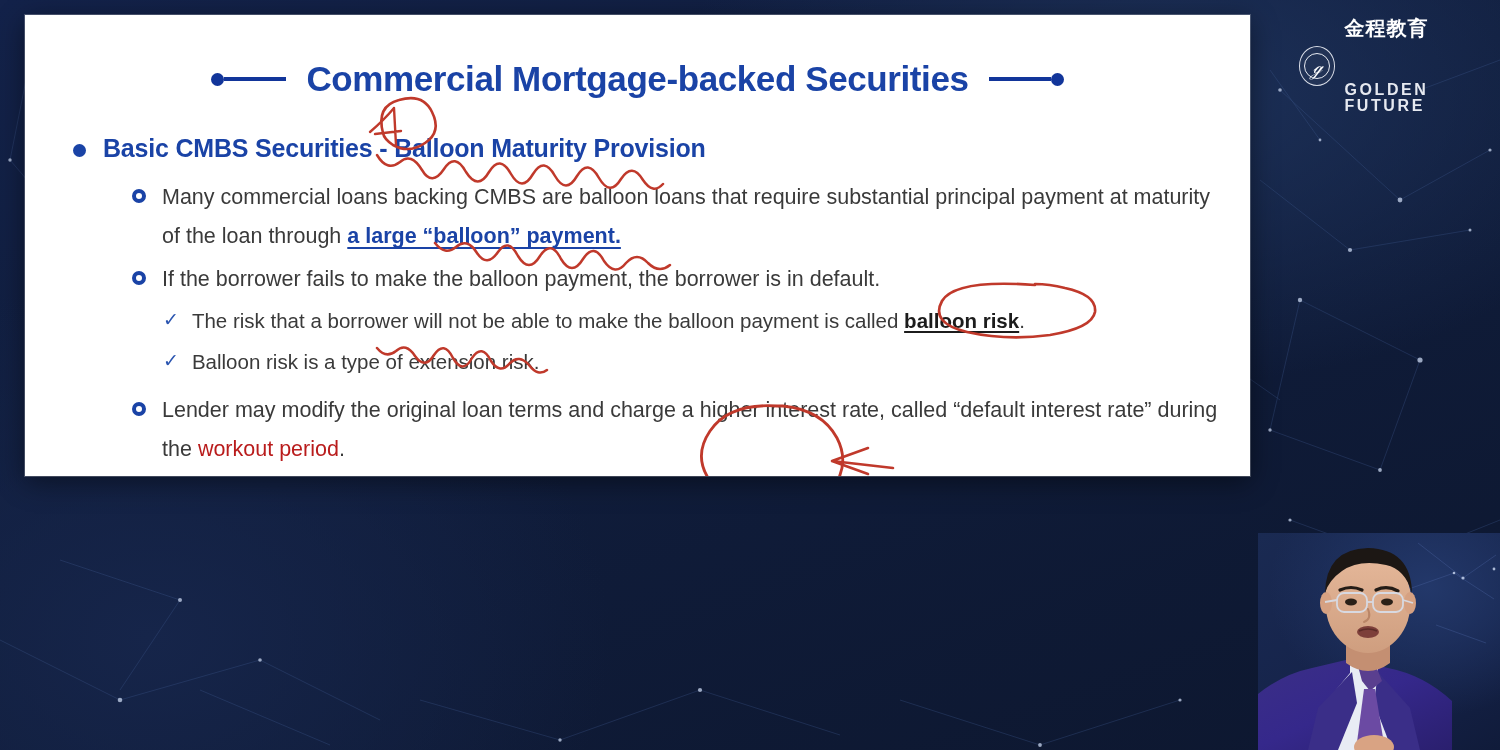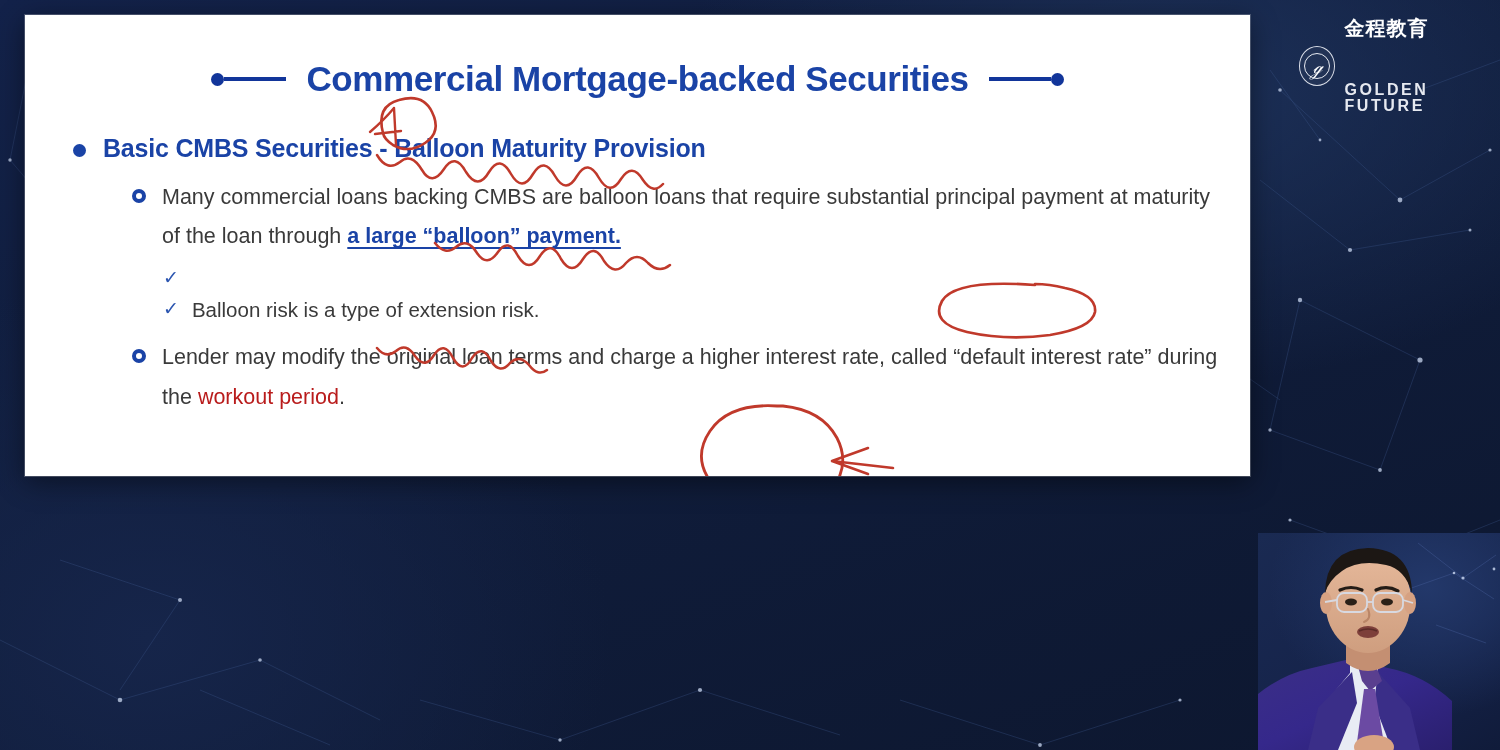--- a/index.html
+++ b/index.html
@@ -271,23 +271,28 @@
       <div class="lvl1">
         <span class="bullet-disc"></span>
         <span class="heading-text"><span>Basic CMBS Securities - </span><span>Balloon Maturity Provision</span></span>
       </div>
 
       <div class="lvl2">
         <span class="bullet-ring"></span>
         <span class="lvl2-text"><span>Many commercial loans backing CMBS are balloon loans that require substantial principal payment at maturity of the loan through </span><span class="blue-bold-u">a large “balloon” payment.</span></span>
       </div>
 
+      <div class="lvl2">
+        <span class="bullet-ring"></span>
+        <span class="lvl2-text">If the borrower fails to make the balloon payment, the borrower is in default.</span>
+      </div>
 
       <div class="lvl3">
         <span class="check">✓</span>
+        <span class="lvl3-text"><span>The risk that a borrower will not be able to make the balloon payment is called </span><span class="bold-u">balloon risk</span><span>.</span></span>
       </div>
 
       <div class="lvl3">
         <span class="check">✓</span>
         <span class="lvl3-text">Balloon risk is a type of extension risk.</span>
       </div>
 
       <div class="lvl2" style="margin-top:9px;">
         <span class="bullet-ring"></span>
         <span class="lvl2-text"><span>Lender may modify the original loan terms and charge a higher interest rate, called “default interest rate” during the </span><span class="bold">workout period</span><span>.</span></span>

